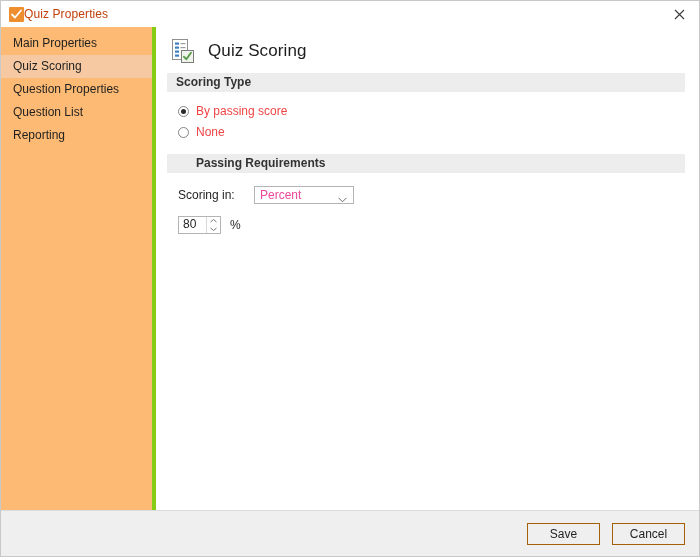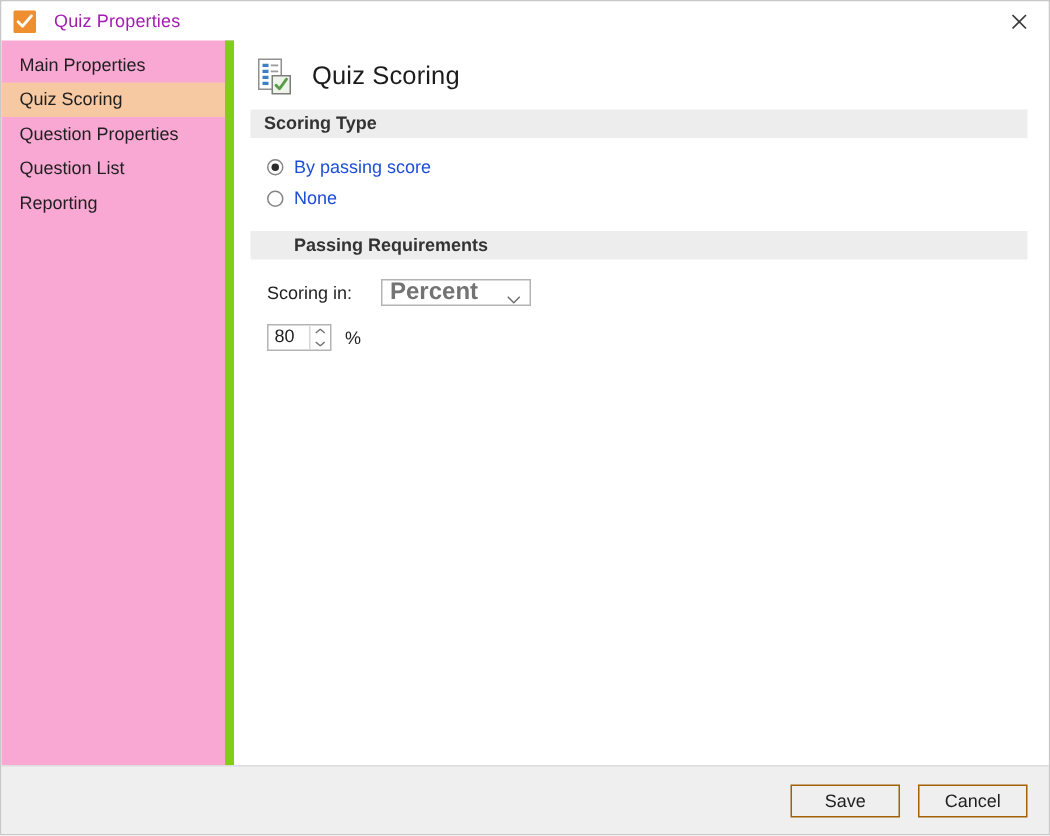--- a/index.html
+++ b/index.html
@@ -42,23 +42,23 @@
   .title-icon {
     width: 15px;
     height: 15px;
     background: #ee8e2e;
     border-radius: 1px;
     position: relative;
     flex: 0 0 auto;
   }
   .title-icon svg { position: absolute; left: 1px; top: 1px; }
   .title-text {
-    margin-left: 12px;
-    font-size: 12px;
-    color: #a21caf;
+    margin-left: 0;
+    font-size: 12px;
+    color: #c2410c;
     letter-spacing: 0.1px;
   }
   .close-button {
     position: absolute;
     right: 0; top: 0;
     width: 40px;
     height: 26px;
     display: flex;
     align-items: center;
     justify-content: center;
@@ -71,22 +71,22 @@
     flex: 1 1 auto;
     display: flex;
     position: relative;
     min-height: 0;
     background: #ffffff;
   }
 
   .sidebar {
     width: 155px;
     min-width: 155px;
-    background: #f9a8d4;
-    border-right: 6px solid #84cc16;
+    background: #fdba74;
+    border-right: 4px solid #84cc16;
     padding-top: 5px;
     box-sizing: border-box;
   }
   .side-item {
     height: 23px;
     line-height: 23px;
     padding-left: 12px;
     font-size: 12px;
     color: #1f1f1f;
     cursor: default;
@@ -161,21 +161,21 @@
     content: "";
     position: absolute;
     left: 2px; top: 2px;
     width: 5px; height: 5px;
     border-radius: 50%;
     background: #2b2b2b;
   }
   .radio-label {
     margin-left: 7px;
     font-size: 12px;
-    color: #1d4ed8;
+    color: #ef4444;
   }
 
   .field-row {
     display: flex;
     align-items: center;
     height: 26px;
     margin-bottom: 4px;
   }
   .field-label {
     width: 76px;
@@ -190,23 +190,22 @@
     border: 1px solid #b4b4b4;
     background: #ffffff;
     box-sizing: border-box;
     display: flex;
     align-items: center;
     position: relative;
     cursor: default;
   }
   .select .sel-value {
     padding-left: 5px;
-    font-size: 16px;
-    color: #737373;
-    font-weight: bold;
+    font-size: 12px;
+    color: #ec4899;
   }
   .select .chev {
     position: absolute;
     right: 6px;
     top: 5px;
   }
 
   .spinner {
     width: 43px;
     height: 18px;

